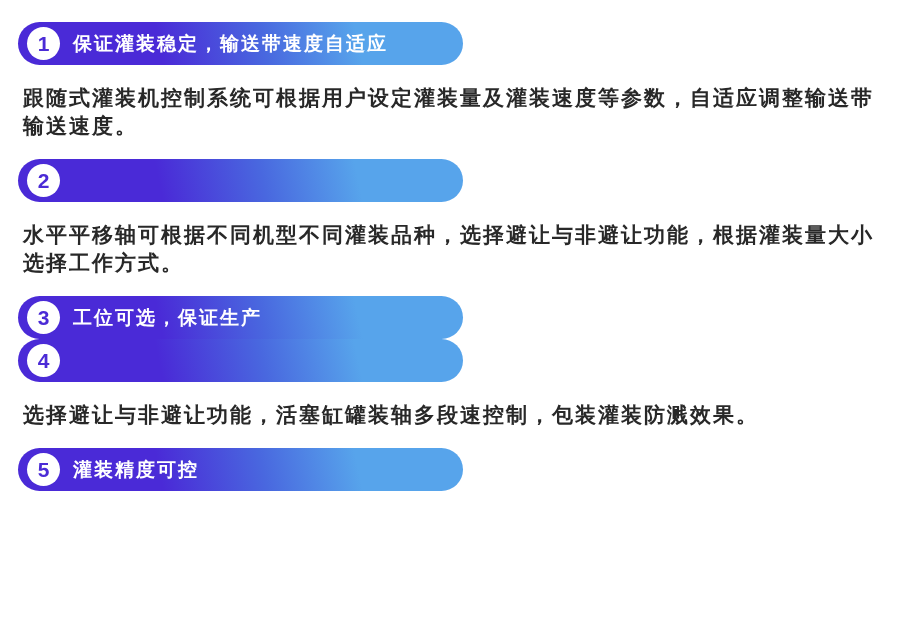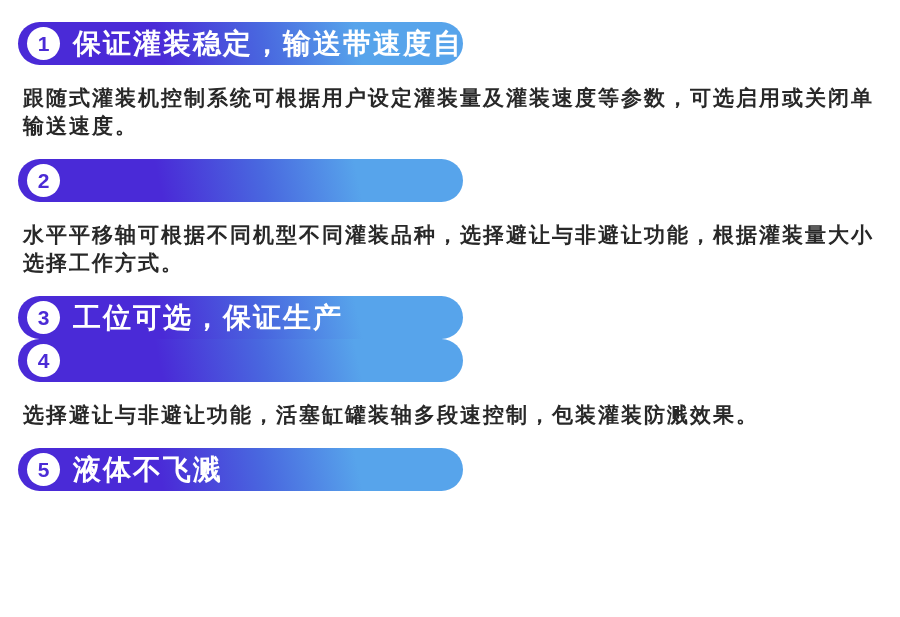--- a/index.html
+++ b/index.html
@@ -38,21 +38,21 @@
   }
   .num {
     color: #4B2BD6;
     font-weight: 700;
     font-size: 21px;
     line-height: 1;
   }
   .title {
     color: #ffffff;
     font-weight: 700;
-    font-size: 28px;
+    font-size: 19px;
     letter-spacing: 2px;
     margin-left: 13px;
     white-space: nowrap;
   }
   .body {
     font-size: 21px;
     font-weight: 700;
     color: #282828;
     line-height: 28px;
     letter-spacing: 2px;
@@ -65,21 +65,21 @@
 
 <div class="page">
   <div id="sections">
   <section class="feature">
     <div class="pill">
       <span class="badge">
         <span class="num">1</span>
       </span>
       <h2 class="title">保证灌装稳定，输送带速度自适应</h2>
     </div>
-    <p class="body">跟随式灌装机控制系统可根据用户设定灌装量及灌装速度等参数，可选启用或关闭单
+    <p class="body">跟随式灌装机控制系统可根据用户设定灌装量及灌装速度等参数，自适应调整输送带
 输送速度。</p>
   </section>
 
   <section class="feature">
     <div class="pill">
       <span class="badge">
         <span class="num">2</span>
       </span>
     </div>
     <p class="body">水平平移轴可根据不同机型不同灌装品种，选择避让与非避让功能，根据灌装量大小
@@ -102,17 +102,17 @@
       </span>
     </div>
     <p class="body">选择避让与非避让功能，活塞缸罐装轴多段速控制，包装灌装防溅效果。</p>
   </section>
 
   <section class="feature">
     <div class="pill">
       <span class="badge">
         <span class="num">5</span>
       </span>
-      <h2 class="title">液体不飞溅</h2>
+      <h2 class="title">灌装精度可控</h2>
     </div>
   </section>
 </div>
 </div>
 
 </body></html>

